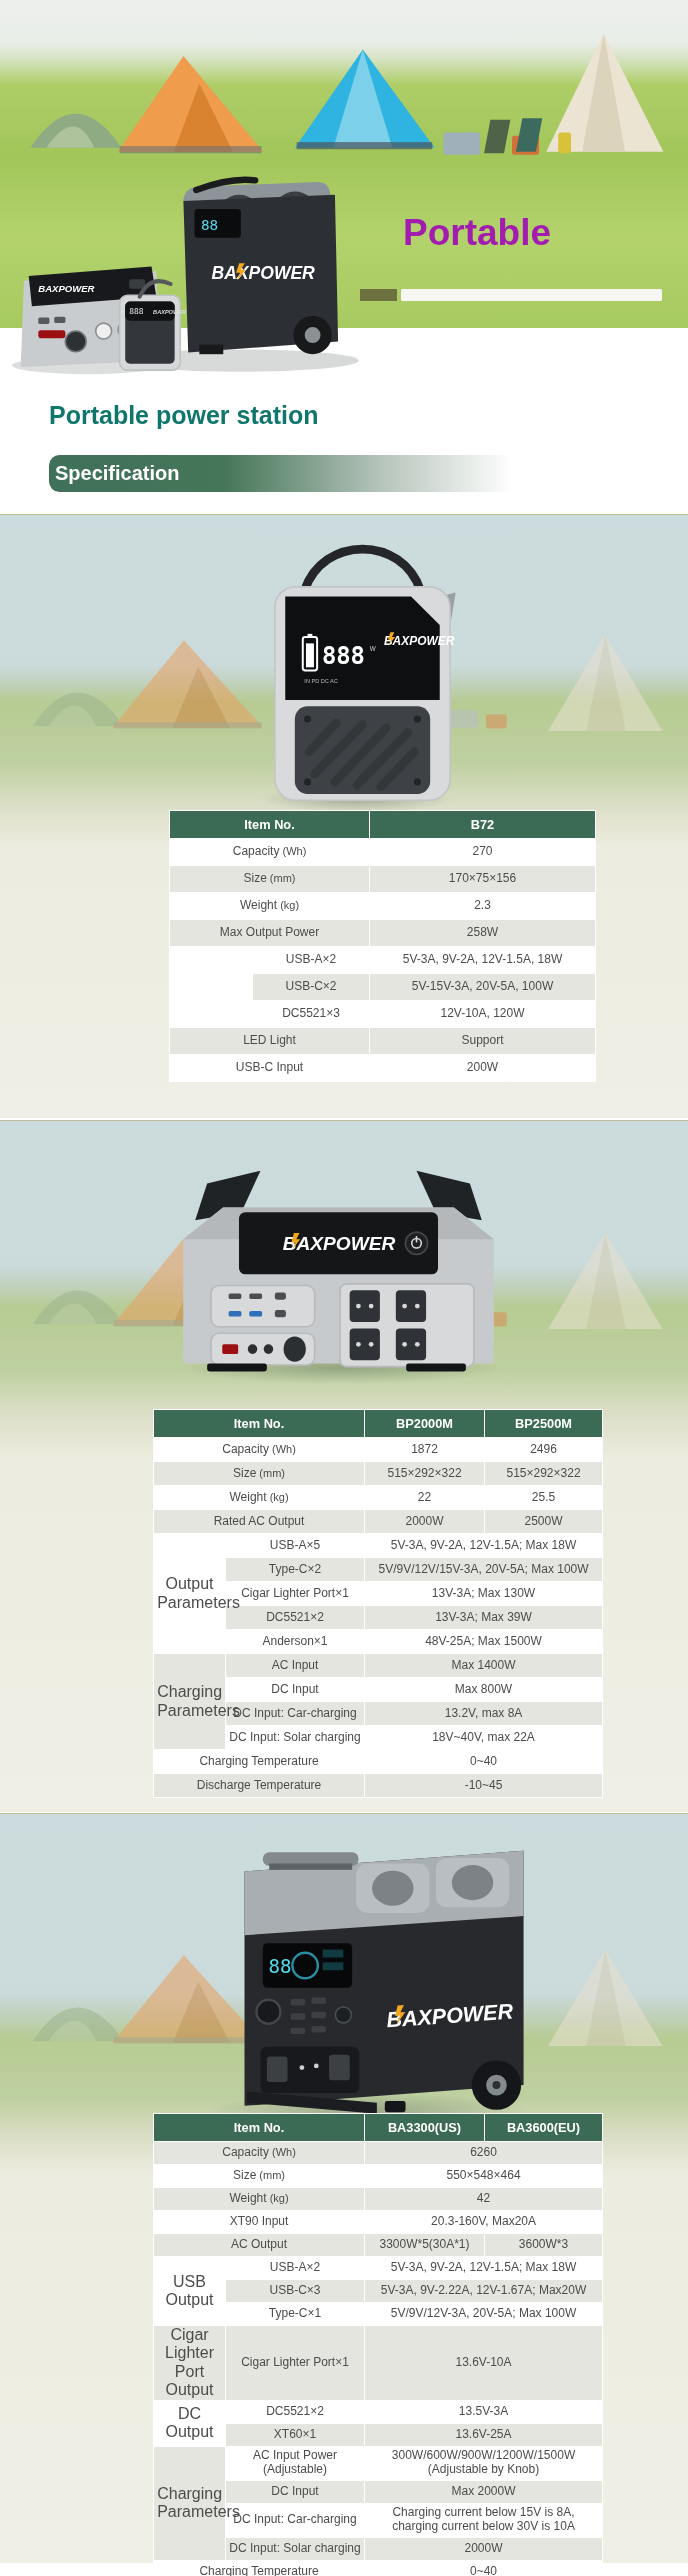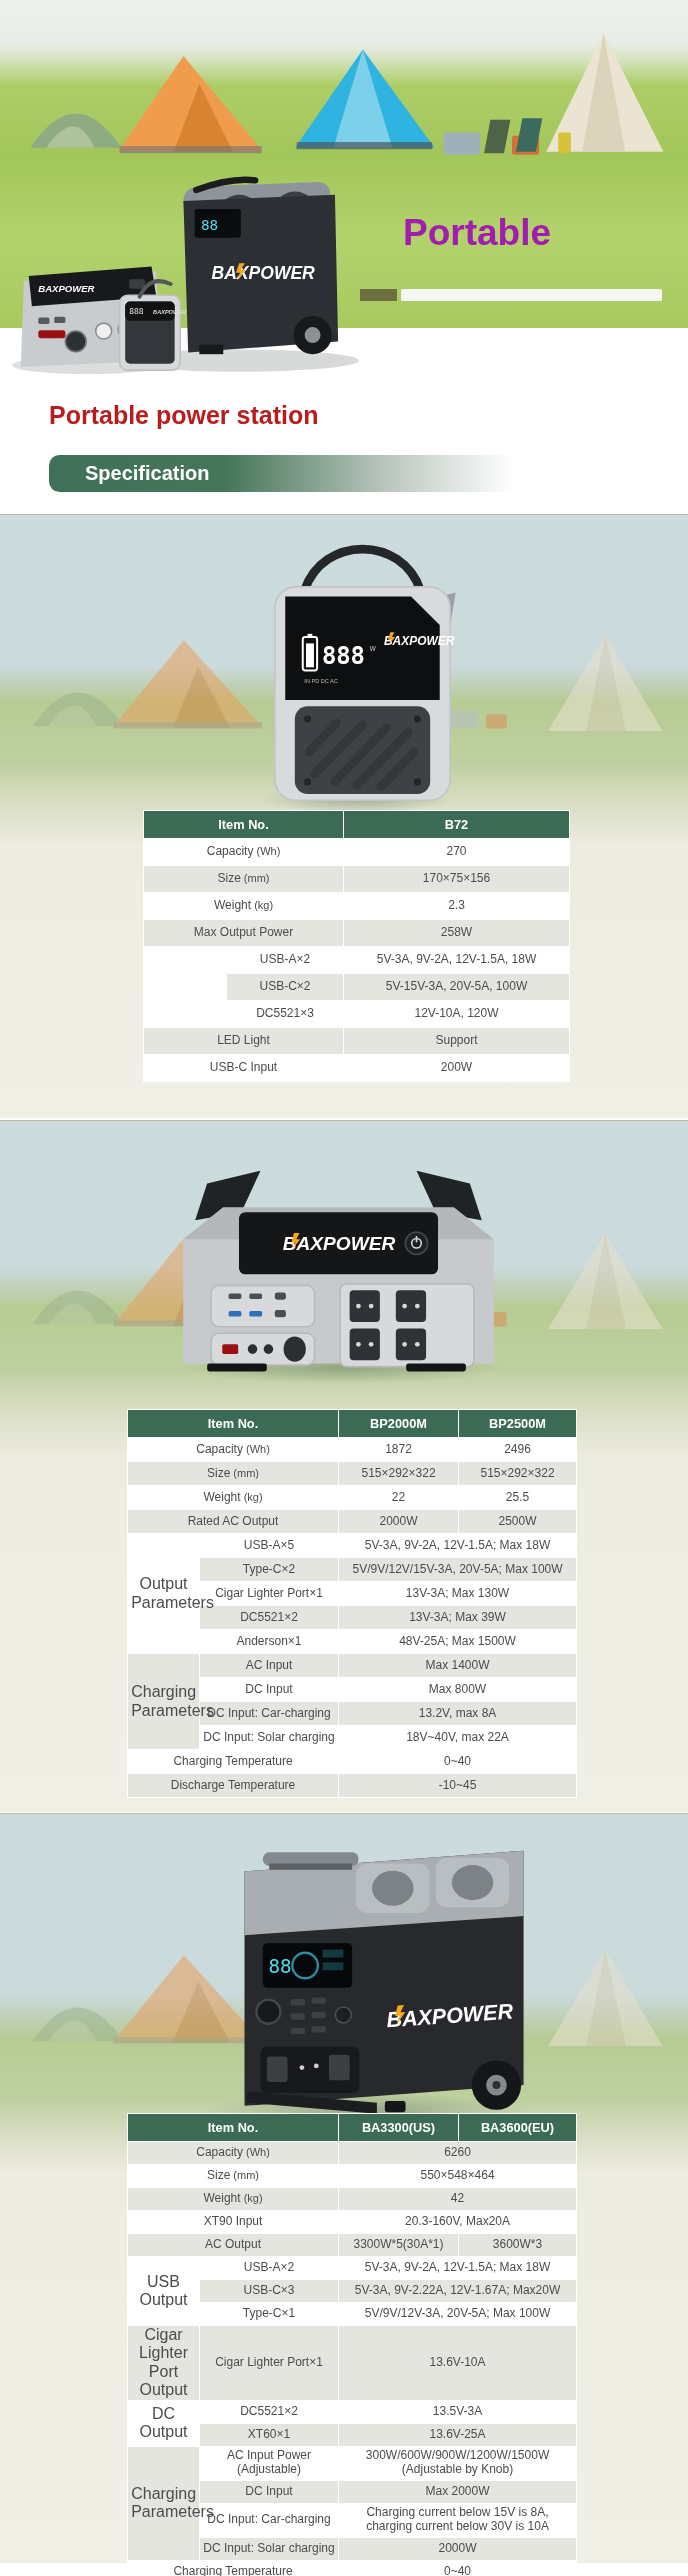--- a/index.html
+++ b/index.html
@@ -10,41 +10,41 @@
   .banner{position:absolute;left:0;top:0;width:689px;height:395px;}
   .banner-photo{position:absolute;left:0;top:0;width:689px;height:328px;overflow:hidden;
     background:linear-gradient(to bottom,#edf0ed 0%,#e9ede8 13%,#d6e3c2 18%,#aecd67 26%,#a2c65a 48%,#b3d26c 72%,#a7ca60 100%);}
   .banner-title{position:absolute;left:403px;top:164px;color:#a21caf;font-weight:700;
     font-size:37px;line-height:1.35;letter-spacing:0;margin-top:44px;}
   .bar-olive{position:absolute;left:360px;top:289px;width:37px;height:12px;background:#6d7140;}
   .bar-light{position:absolute;left:401px;top:289px;width:261px;height:12px;background:#f6f6f2;border-radius:1.6px;}
   .banner-svg{position:absolute;left:0;top:0;width:689px;height:395px;pointer-events:none;}
 
   
-  .page-heading{position:absolute;left:49px;top:401px;font-size:25px;font-weight:700;color:#b91c1c;}
+  .page-heading{position:absolute;left:49px;top:401px;font-size:25px;font-weight:700;color:#0f766e;}
   .spec-badge{position:absolute;left:49px;top:455px;width:465px;height:37px;border-radius:10.4px;
     background:linear-gradient(90deg,#3f7059 0%,#467659 38%,rgba(125,150,134,.55) 72%,rgba(255,255,255,0) 100%);
-    display:flex;align-items:center;padding-left:36px;box-sizing:border-box;
+    display:flex;align-items:center;padding-left:6px;box-sizing:border-box;
     color:#fff;font-size:20px;font-weight:700;}
 
   
   .card{position:absolute;left:0;width:689px;border-top:1.6px solid #bcbc92;box-sizing:border-box;}
   .card-1{top:514px;height:604px;
     background:linear-gradient(to bottom,#ccdbdd 0%,#cbdadb 25%,#c0d1ba 28%,#b7cb93 31%,#bed0a0 41%,#dadec5 48%,#edece0 55%,#f0efe6 100%);}
   .card-2{top:1120px;height:692px;
     background:linear-gradient(to bottom,#ccdbdd 0%,#cbdadb 21%,#c0d1ba 24%,#b7cb93 27%,#bed0a0 36%,#dadec5 42%,#edece0 49%,#f0efe6 100%);}
   .card-3{top:1813px;height:750px;
     background:linear-gradient(to bottom,#ccdbdd 0%,#cbdadb 24%,#c0d1ba 27%,#b7cb93 30%,#bed0a0 38%,#dadec5 43%,#edece0 48%,#f0efe6 100%);}
   .tents-mount{position:absolute;left:0;width:689px;height:167px;opacity:.55;}
   .pshadow{position:absolute;border-radius:50%;
     background:radial-gradient(ellipse at center,rgba(50,65,60,.30) 0%,rgba(0,0,0,0) 70%);}
   .product-svg{position:absolute;pointer-events:none;}
 
   
-  .tbl-wrap{position:absolute;}
+  .tbl-wrap{position:absolute;margin-left:26px;}
   table.spec{border-collapse:collapse;table-layout:fixed;color:#4c4c4c;}
   table.spec th{background:#3c6b55;color:#ffffff;font-weight:700;font-size:12.8px;
     height:27px;border:1.6px solid #ffffff;padding:0 3.2px;text-align:center;}
   table.spec td{background:#ffffff;border:1.6px solid #ffffff;padding:0 3.2px;text-align:center;
     font-size:12px;line-height:1.15;white-space:pre-line;vertical-align:middle;}
   table.spec td.shade{background:#e5e5e0;}
   table.spec td.group{font-size:16px;}
   .t1 td{height:26px;}
   .t2 td{height:23px;}
   .t3 td{height:22px;}

